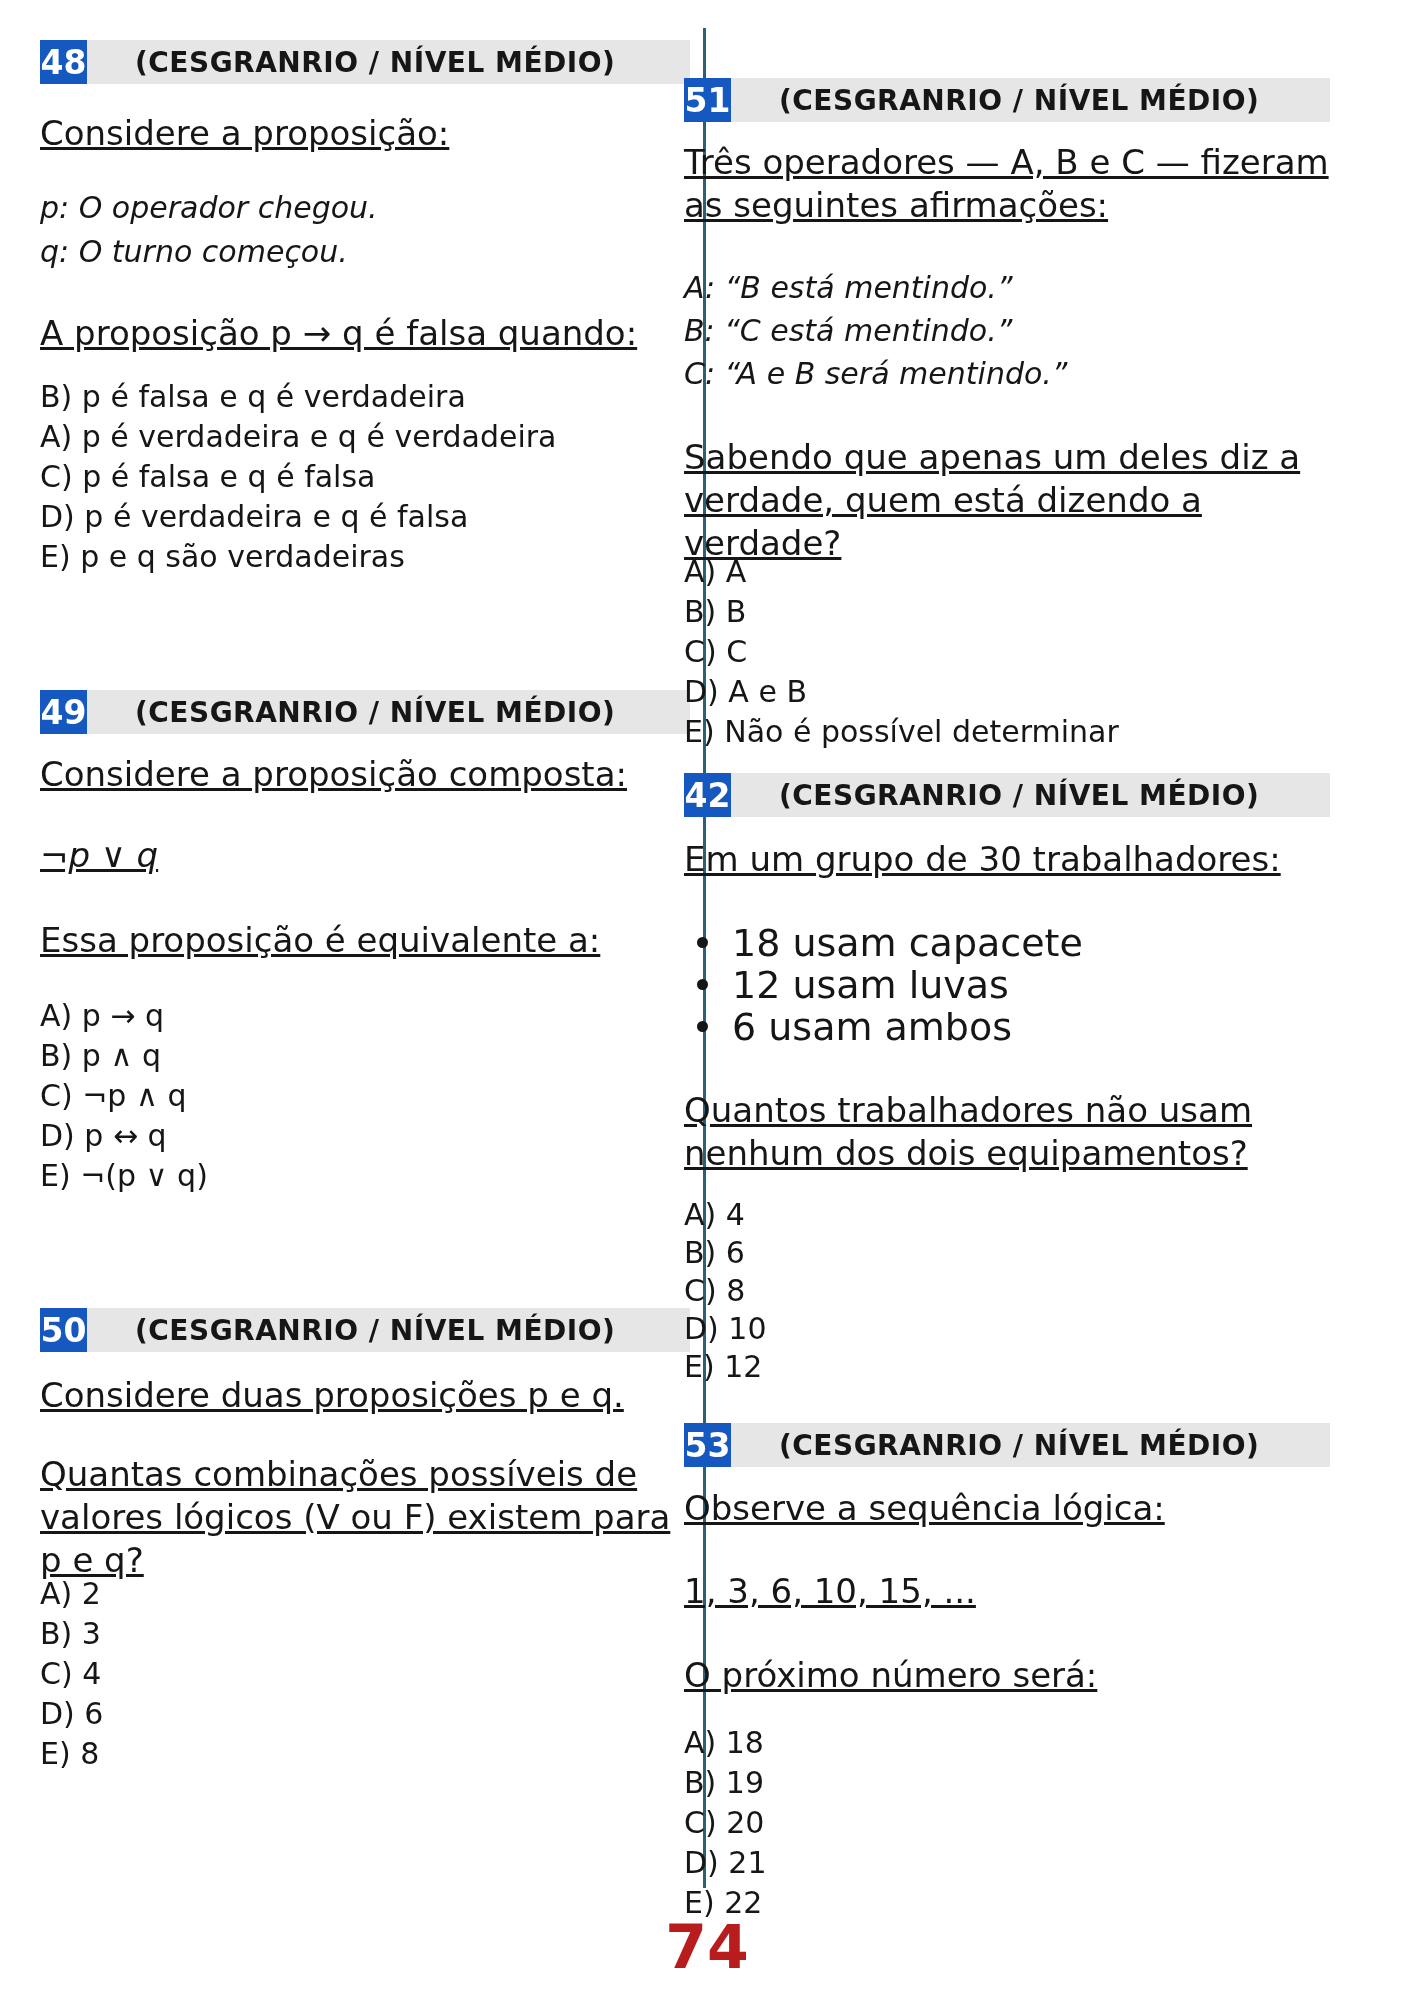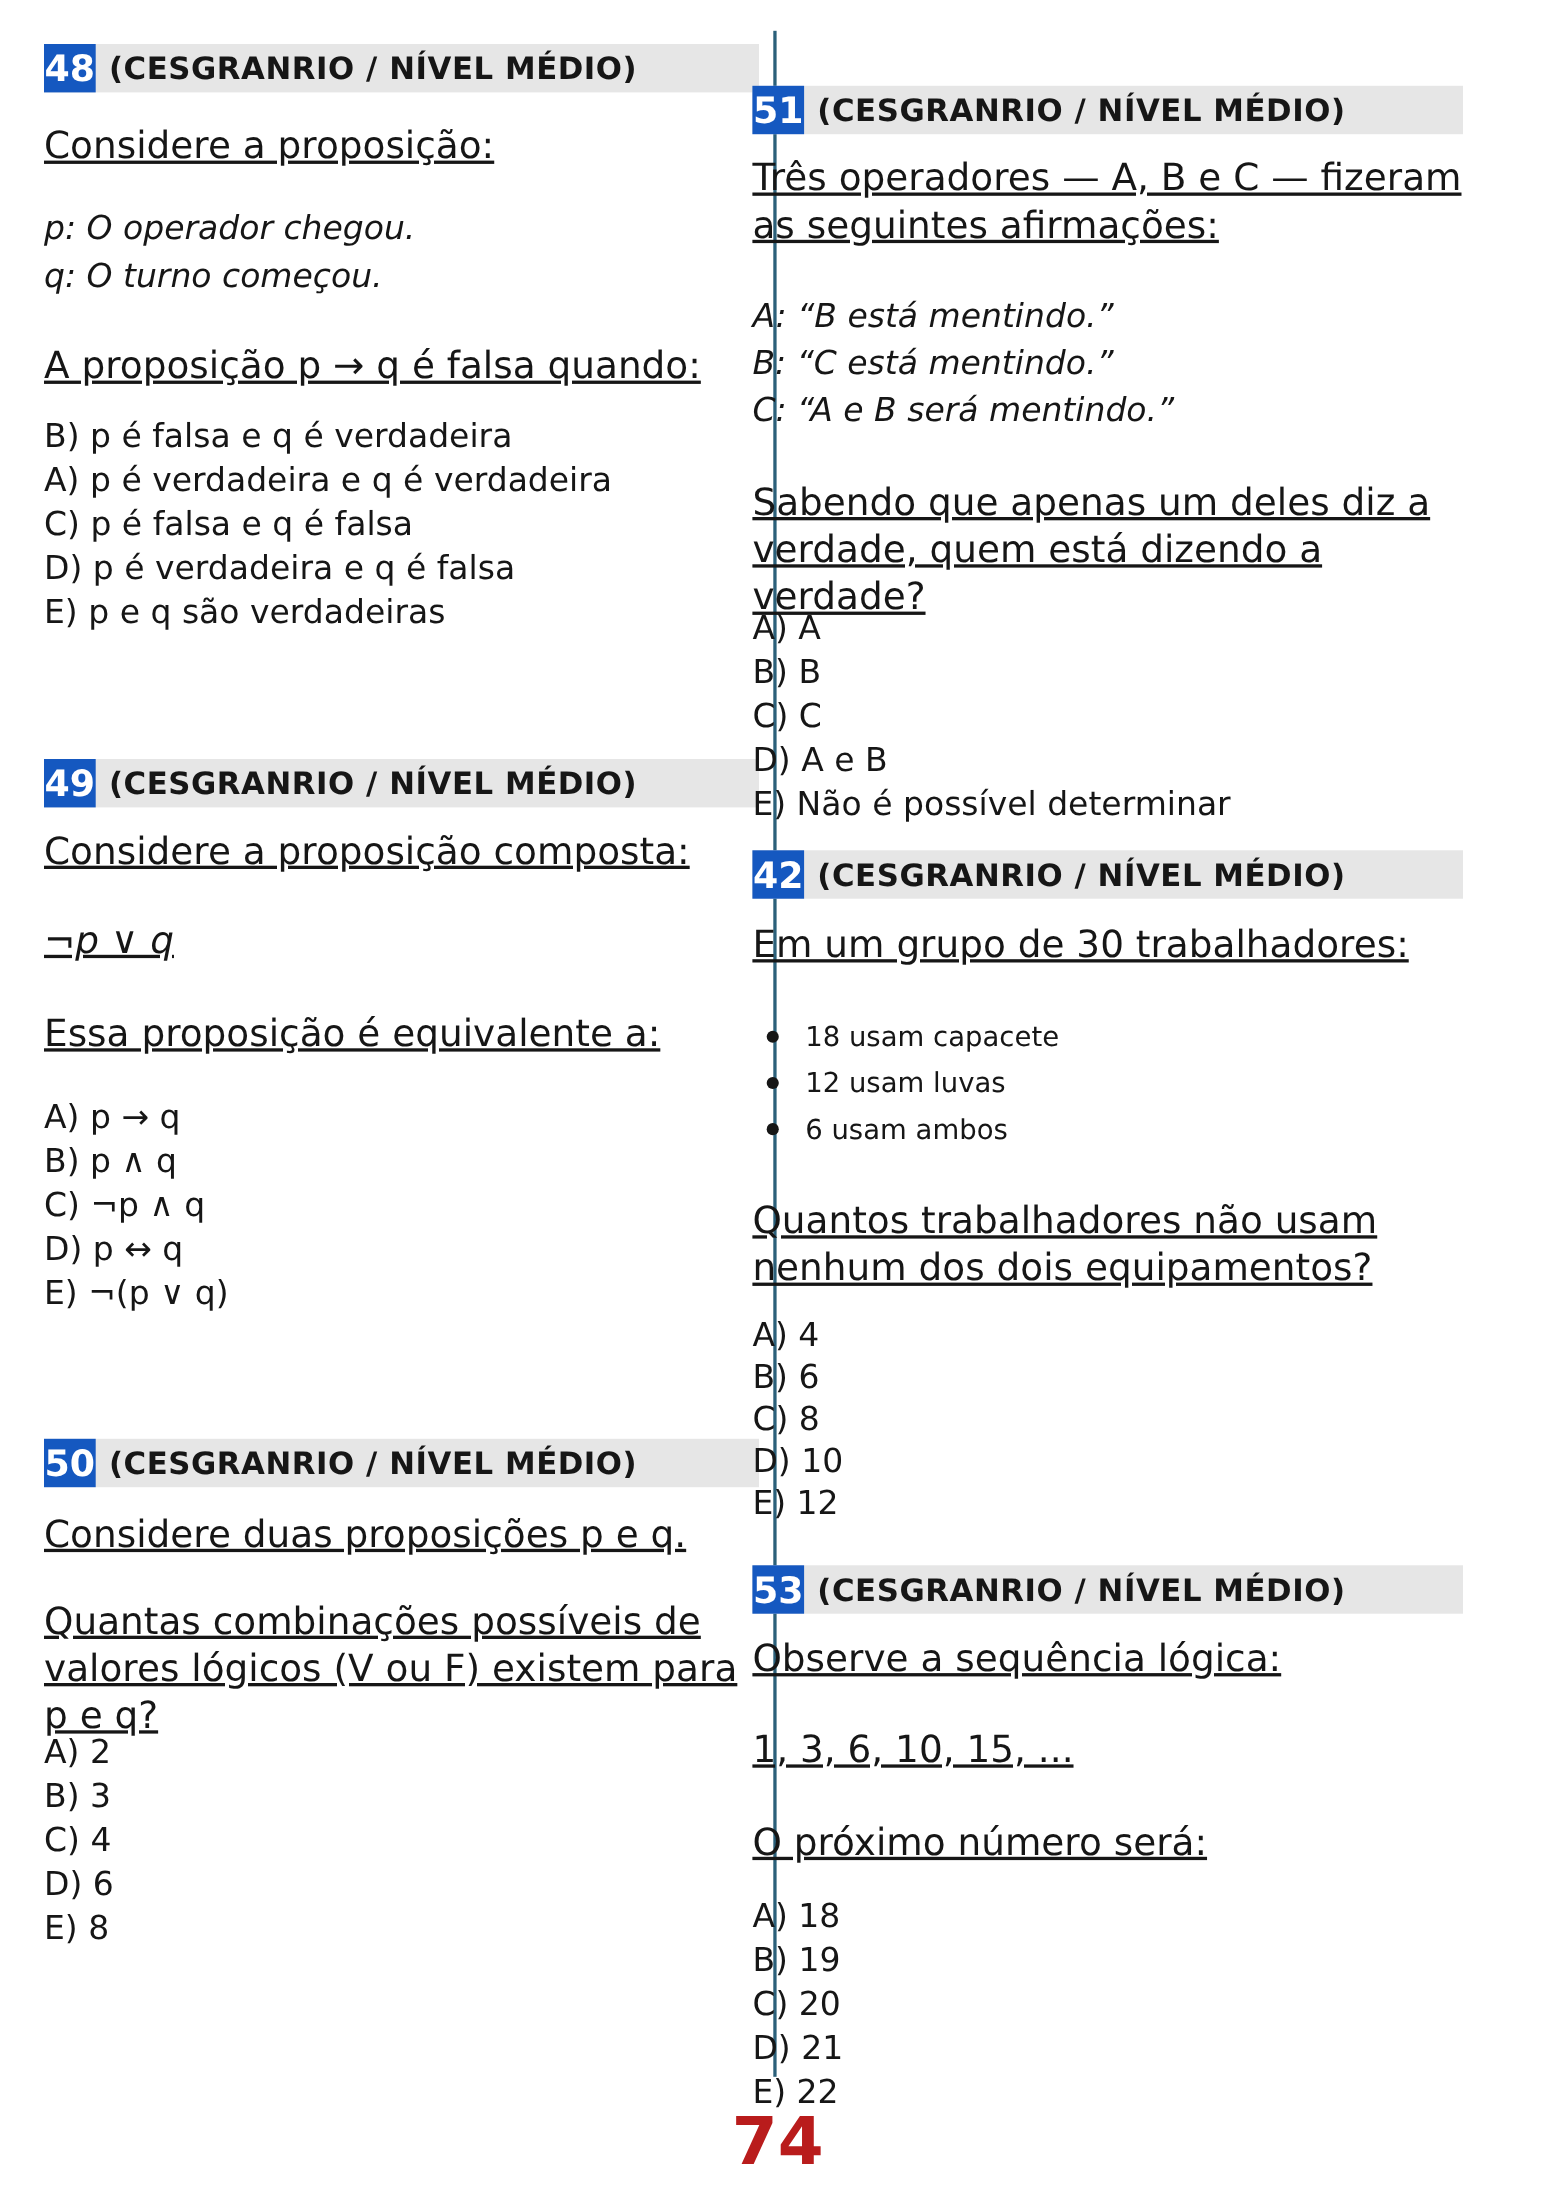--- a/index.html
+++ b/index.html
@@ -5,34 +5,34 @@
   html,body{margin:0;padding:0;background:#ffffff;}
   .page{
     position:relative;width:1414px;height:2000px;background:#ffffff;
     font-family:"DejaVu Sans","Liberation Sans",sans-serif;color:#161616;
     overflow:hidden;
   }
   .col{position:absolute;top:0;height:2000px;}
   .col-left{left:40px;width:650px;}
   .col-right{left:684px;width:646px;margin-top:38px;}
   .block{position:absolute;left:0;right:0;}
-  .qheader{display:flex;align-items:stretch;height:44px;background:var(--header_bar,#e6e6e6);}
+  .qheader{display:flex;align-items:stretch;height:44px;background:var(--header_bar,#e6e6e6);gap:36px;}
   .badge{
     width:47px;flex:0 0 47px;background:var(--badge,#1558c0);color:#ffffff;
     font-weight:bold;font-size:33px;display:flex;align-items:center;justify-content:center;
   }
   .qsource{
     font-weight:bold;font-size:28px;letter-spacing:.5px;padding-left:12px;
     display:flex;align-items:center;white-space:nowrap;
   }
   .body-text{font-size:34px;line-height:43px;text-decoration:underline;}
   .stm{font-size:30px;line-height:44px;}
   .it{font-style:italic;}
   .opts div{font-size:30px;line-height:40px;}
-  .bullets .bullet-row{position:relative;padding-left:48px;font-size:25px;line-height:42px;}
+  .bullets .bullet-row{position:relative;padding-left:48px;font-size:38px;line-height:42px;}
   .bullet-dot{position:absolute;left:13px;top:15px;width:11px;height:11px;border-radius:50%;background:#161616;}
   .divider{position:absolute;left:703px;top:28px;width:3px;height:1860px;background:var(--divider,#2b607a);}
   .page-number{
     position:absolute;top:1912px;left:0;width:100%;text-align:center;
     font-size:60px;font-weight:bold;color:#b91c1c;
   }
 </style>
 </head>
 <body>
 

